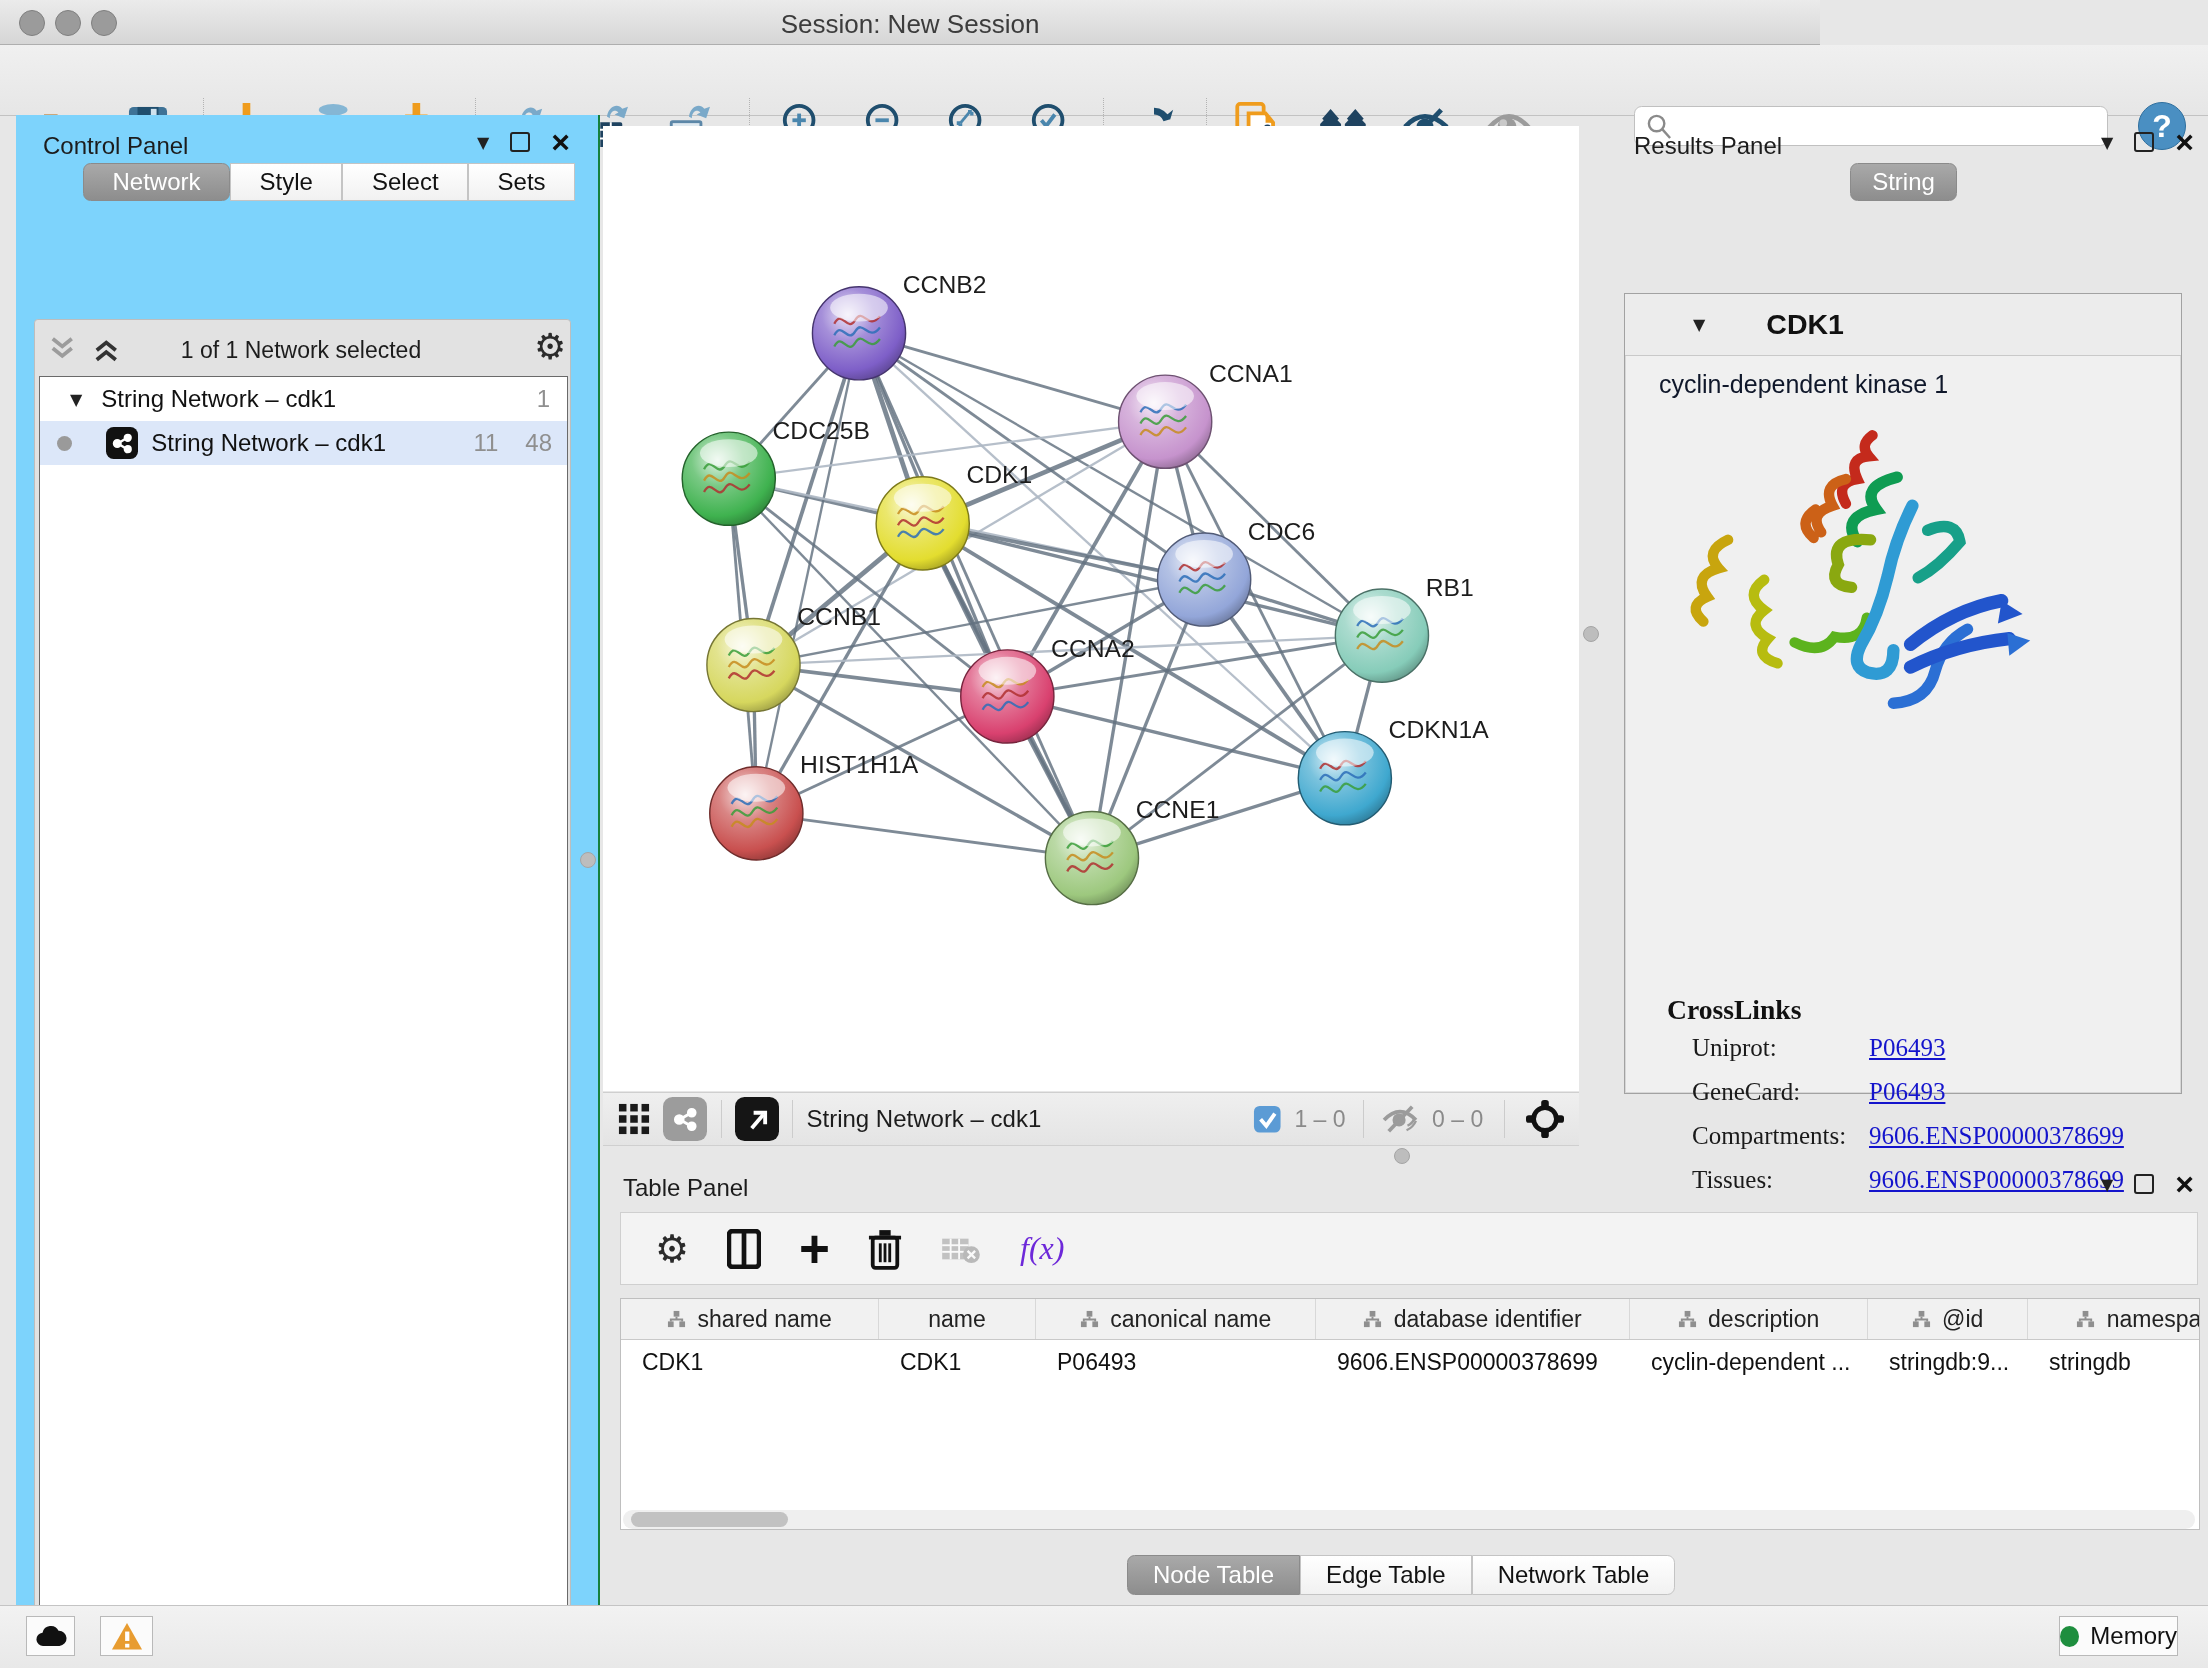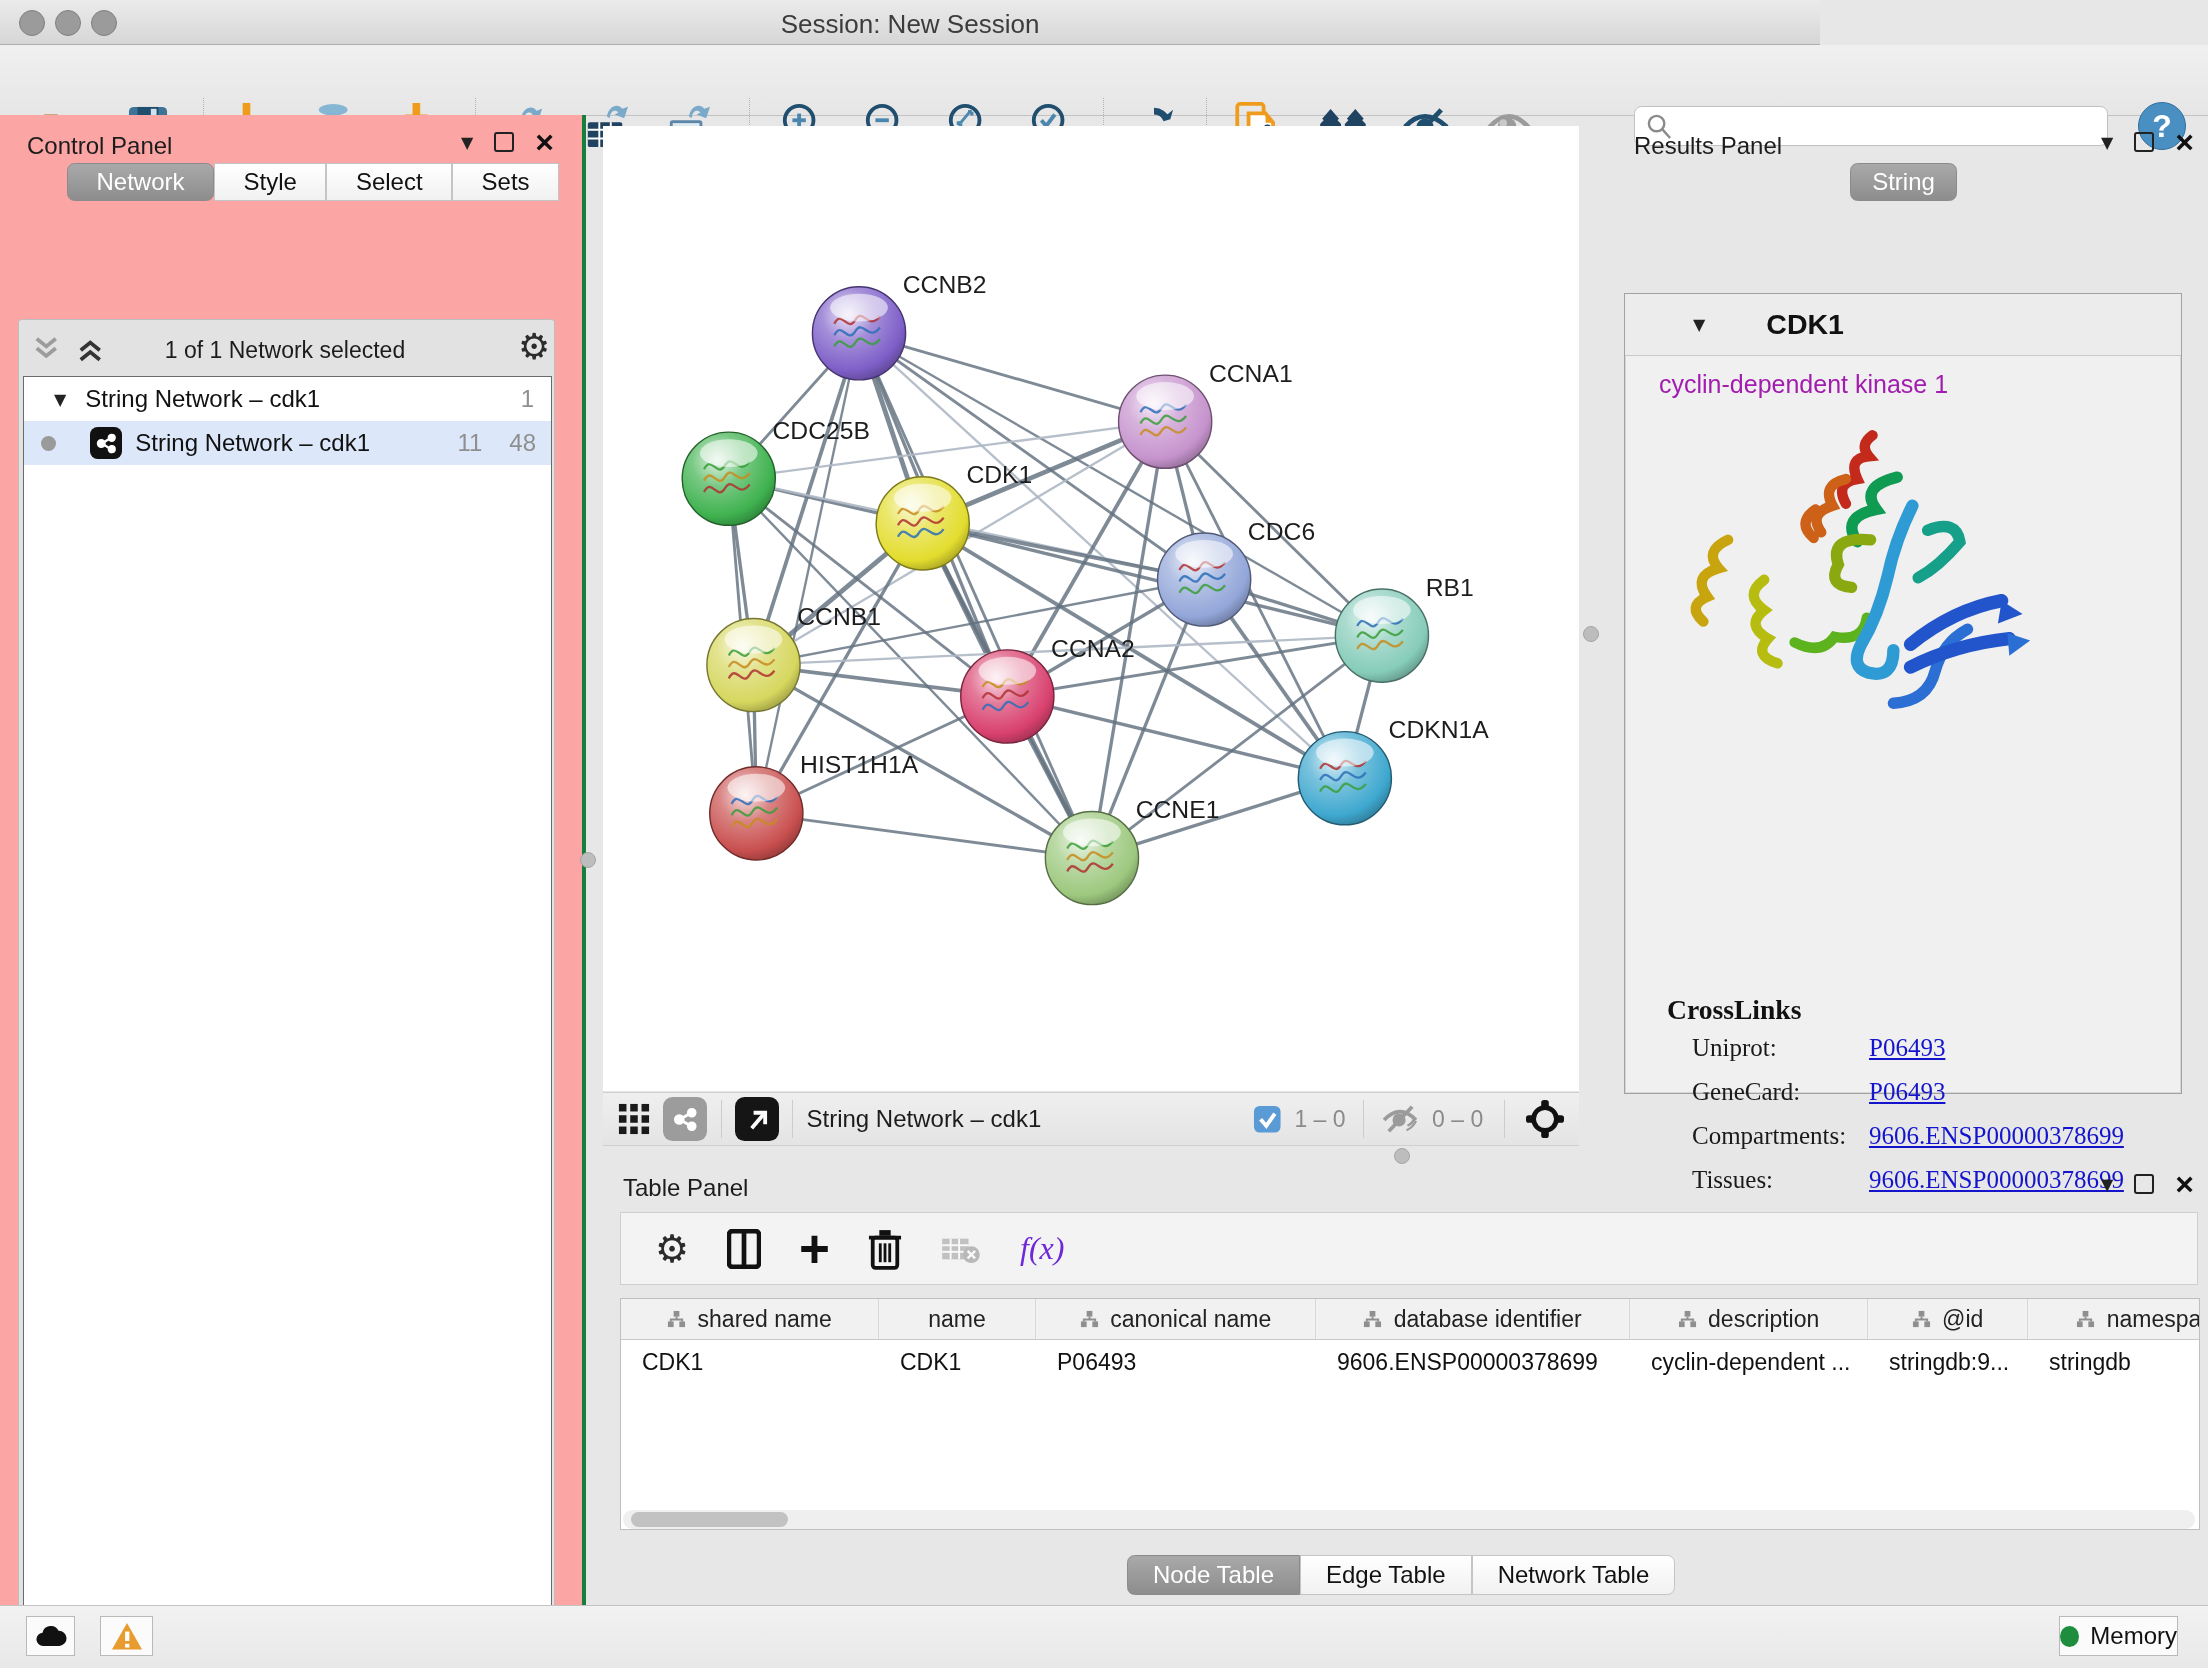--- a/index.html
+++ b/index.html
@@ -56,21 +56,21 @@
   #rp-outer{left:1624px;top:214px;width:556px;height:73px;background:#ececec;border:1.9px solid #ababab;border-radius:2.9px;
     display:flex;align-items:center;justify-content:center;gap:44px;}
   .wbtn{height:38px;padding:0 27px;border:1px solid #c6c6c6;border-radius:9.5px;
     background:linear-gradient(#ffffff,#f3f3f3);font-size:24px;color:#111;
     display:flex;align-items:center;box-shadow:0 1px 1.9px rgba(0,0,0,.12);}
   #rp-content{left:1624px;top:293px;width:556px;height:799px;background:#f0f0f0;
     border:1.9px solid #a2a2a2;box-shadow:inset 0 0 0 1px #d7d7d7;}
   #cdk1-hdr{left:0;top:0;width:100%;height:61px;background:#ececec;border-bottom:1px solid #c9c9c9;
     display:flex;align-items:center;}
   #cdk1-hdr .name{font-size:28.5px;font-weight:bold;color:#111;}
-  #rp-desc{left:34px;top:76px;font-size:25px;color:#a21caf;}
+  #rp-desc{left:34px;top:76px;font-size:25px;color:#0f172a;}
   .serif{font-family:"Liberation Serif","DejaVu Serif",serif;}
   #crosslinks{left:42px;top:700px;width:476px;}
   #crosslinks .hd{font-size:27.6px;font-weight:bold;color:#111;}
   .clrow{display:flex;height:44px;align-items:center;font-size:25px;}
   .clrow .lbl{width:177px;color:#1a1a1a;padding-left:25px;}
   .clrow a{color:#1414cc;text-decoration:underline;}
   
   #tp-toolbar{left:620px;top:1212px;width:1578px;height:73px;background:#f3f3f3;
     border:1px solid #cfcfcf;display:flex;align-items:center;gap:38px;padding-left:34px;box-sizing:border-box;}
   #tp-table{left:620px;top:1298px;width:1578px;height:230px;background:#fff;border:1px solid #bfbfbf;overflow:hidden;}
@@ -292,21 +292,21 @@
     <div class="abs" id="searchbox">
       <svg width="27" height="27" viewBox="0 0 28 28">
           <circle cx="11" cy="11" r="8" fill="none" stroke="#8a8a8a" stroke-width="2.5"></circle>
           <line x1="17" y1="17" x2="25" y2="26" stroke="#8a8a8a" stroke-width="2.5"></line>
         </svg>
       <input type="text" placeholder="" style="">
     </div>
     <div class="abs" id="helpbtn">?</div>
   </div>
 
-  <div class="abs" style="left:0;top:115px;width:582px;height:1490px;background:#fca5a5;border-right:4px solid #15803d;">
+  <div class="abs" style="left:16px;top:115px;width:582px;height:1490px;background:#7dd3fc;border-right:2px solid #15803d;">
     <div class="abs panel-title" style="left:27px;top:17px;">Control Panel</div>
     <div class="abs panel-ctrls" style="left:461px;top:17px;">
       <span class="tri">▼</span>
       <span class="maxbox"></span>
       <span class="closex">×</span>
     </div>
     <div class="abs" id="cp-tabs" style="left:67px;top:48px;display:flex;">
         <div class="tab sel" style="padding: 0px 28.5px; border-radius: 7.6px;">Network</div>
         <div class="tab" style="padding: 0px 28.5px;">Style</div>
         <div class="tab" style="padding: 0px 28.5px;">Select</div>

